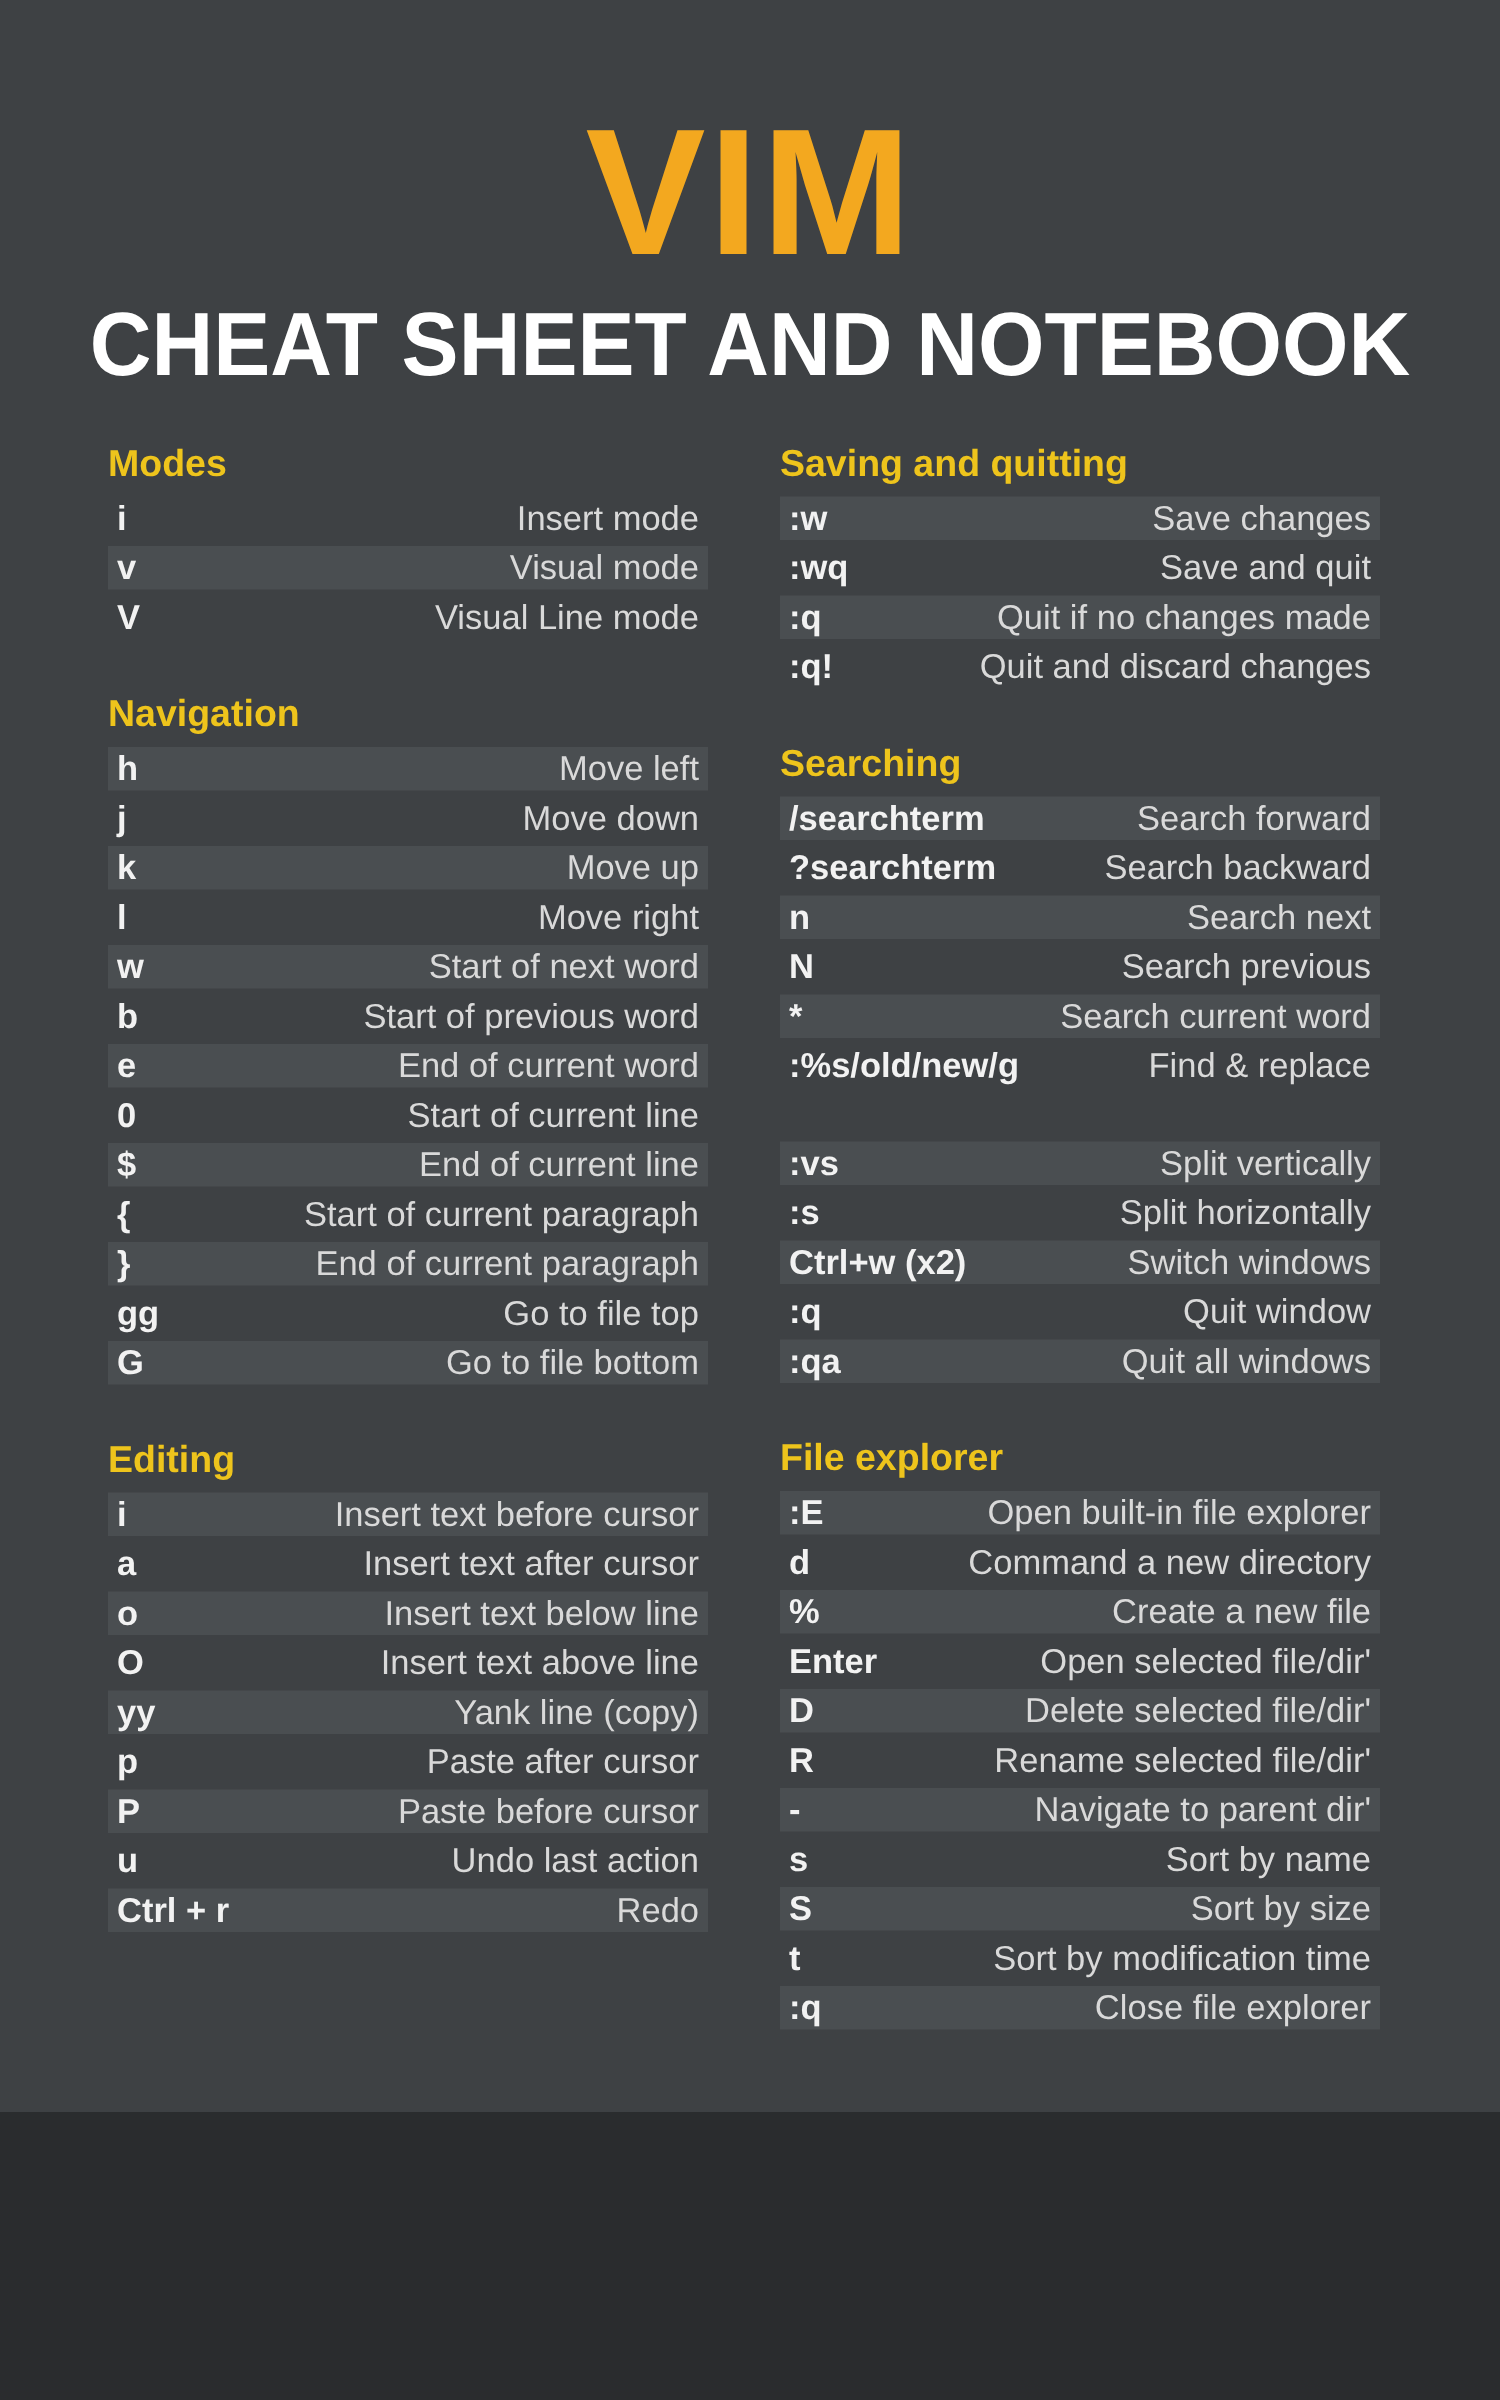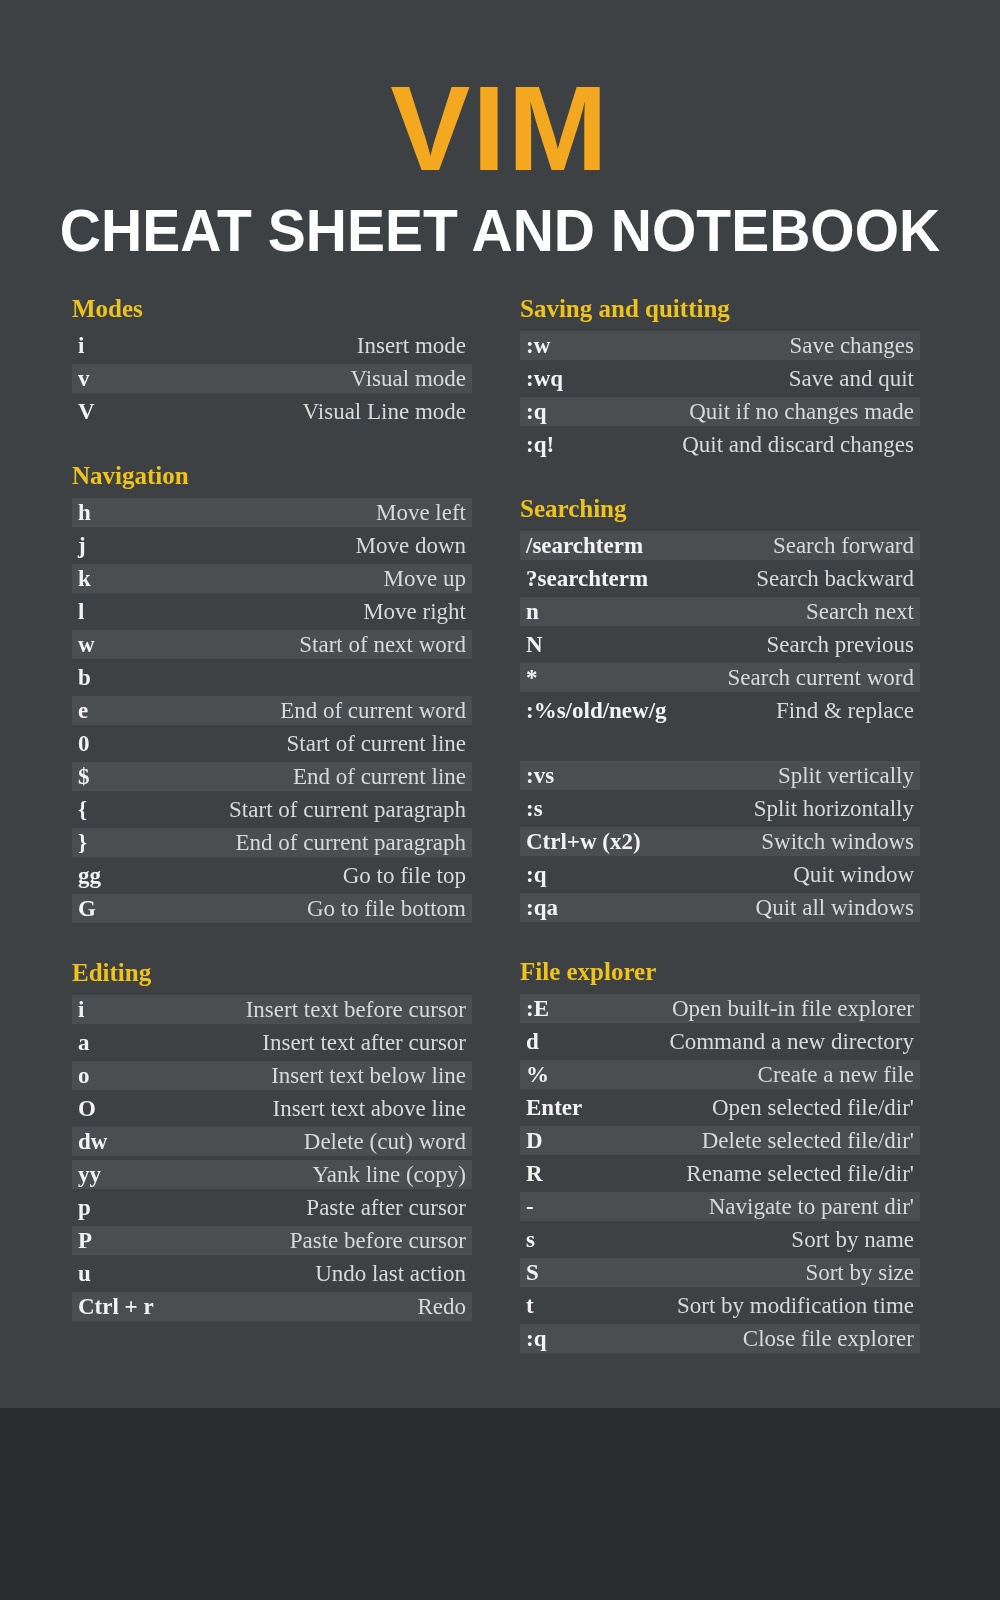--- a/index.html
+++ b/index.html
@@ -38,21 +38,20 @@
     font-weight:800;
     letter-spacing:0px;
     color:#ffffff;
     transform:scaleY(1.05);
   }
   .columns{
     display:grid;
     grid-template-columns:1fr 1fr;
     column-gap:48px;
     margin:36px 80px 0 72px;
-    font-family:Liberation Serif, serif;
   }
   .section{margin-bottom:36px;}
   .section-heading{
     display:block;
     height:28px;
     margin-bottom:8px;
     font-size:25px;
     line-height:28px;
     font-weight:700;
     color:var(--heading);
@@ -133,20 +132,21 @@
           <div class="row">
             <span class="key">l</span>
             <span class="desc">Move right</span>
           </div>
           <div class="row striped">
             <span class="key">w</span>
             <span class="desc">Start of next word</span>
           </div>
           <div class="row">
             <span class="key">b</span>
+            <span class="desc">Start of previous word</span>
           </div>
           <div class="row striped">
             <span class="key">e</span>
             <span class="desc">End of current word</span>
           </div>
           <div class="row">
             <span class="key">0</span>
             <span class="desc">Start of current line</span>
           </div>
           <div class="row striped">
@@ -180,24 +180,20 @@
             <span class="key">a</span>
             <span class="desc">Insert text after cursor</span>
           </div>
           <div class="row striped">
             <span class="key">o</span>
             <span class="desc">Insert text below line</span>
           </div>
           <div class="row">
             <span class="key">O</span>
             <span class="desc">Insert text above line</span>
-          </div>
-          <div class="row striped">
-            <span class="key">dw</span>
-            <span class="desc">Delete (cut) word</span>
           </div>
           <div class="row striped">
             <span class="key">yy</span>
             <span class="desc">Yank line (copy)</span>
           </div>
           <div class="row">
             <span class="key">p</span>
             <span class="desc">Paste after cursor</span>
           </div>
           <div class="row striped">

